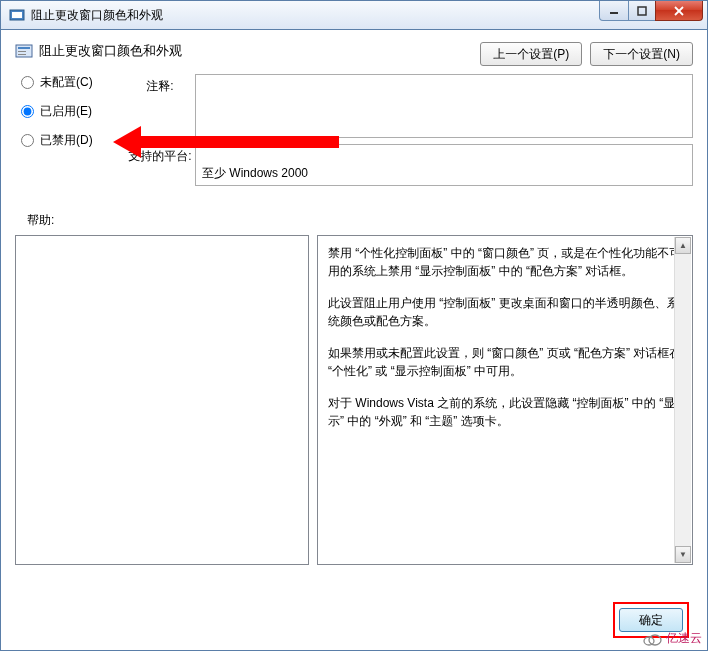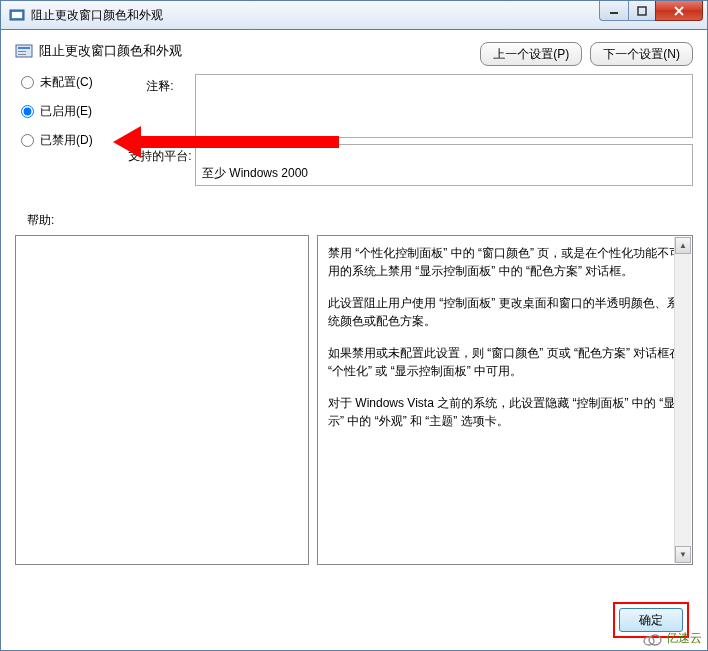--- a/index.html
+++ b/index.html
@@ -14,21 +14,21 @@
 .ctrl-btn.close { width: 48px; background: linear-gradient(#e67b6f, #d3452e 45%, #c5301a 46%, #d9593f); border-color: #8a2a18; border-bottom-right-radius: 4px; }
 .ctrl-btn.min { border-bottom-left-radius: 4px; }
 
 .window-body { border: 1px solid #5a7ea8; border-top: none; height: 621px; background: #fff; padding: 12px 14px 10px 14px; position: relative; }
 
 .header-row { display: flex; align-items: flex-start; }
 .header-left { display: flex; align-items: center; }
 .header-icon { width: 18px; height: 18px; margin-right: 6px; }
 .header-title { font-size: 13px; color: #000; }
 .header-btns { margin-left: auto; display: flex; gap: 8px; }
-.hbtn { min-width: 100px; height: 24px; border: 1px solid #8a8a8a; border-radius: 8px; background: linear-gradient(#fdfdfd, #e9e9e9); font-size: 12px; cursor: pointer; padding: 0 12px; }
+.hbtn { min-width: 100px; height: 24px; border: 1px solid #8a8a8a; border-radius: 3px; background: linear-gradient(#fdfdfd, #e9e9e9); font-size: 12px; cursor: pointer; padding: 0 12px; }
 
 .config-row { display: flex; margin-top: 8px; }
 .radios { width: 110px; padding-left: 6px; }
 .radio-item { display: flex; align-items: center; margin-bottom: 12px; cursor: pointer; }
 .radio-item input { margin-right: 6px; }
 
 .config-right { flex: 1; display: flex; flex-direction: column; }
 .cfg-line { display: flex; align-items: flex-start; margin-bottom: 6px; }
 .cfg-lab { width: 70px; padding-top: 4px; text-align: center; }
 .comment-box { flex: 1; height: 64px; border: 1px solid #adadad; background: #fff; resize: none; font-family: inherit; font-size: 12px; padding: 2px 4px; }
@@ -50,21 +50,21 @@
 .help-text p { margin-bottom: 14px; line-height: 1.5; font-size: 12px; }
 .scrollbar { position: absolute; right: 1px; top: 1px; bottom: 1px; width: 17px; background: #f0f0f0; border-left: 1px solid #ddd; }
 .sb-btn { height: 17px; background: linear-gradient(#f6f6f6, #dcdcdc); border: 1px solid #b0b0b0; display: flex; align-items: center; justify-content: center; font-size: 8px; color: #555; }
 .sb-track { position: absolute; top: 17px; bottom: 17px; left: 0; right: 0; }
 
 .footer { position: absolute; bottom: 12px; right: 18px; display: flex; gap: 10px; align-items: center; }
 .fbtn { width: 64px; height: 24px; border: 1px solid #8a8a8a; border-radius: 3px; background: linear-gradient(#fdfdfd, #e9e9e9); font-size: 12px; cursor: pointer; }
 .ok-wrap { border: 2px solid #ff0000; padding: 4px; }
 .fbtn.ok { border: 1px solid #3c7fb1; background: linear-gradient(#eaf6fd, #c4e5f6); }
 
-.watermark { position: absolute; right: 6px; bottom: 4px; font-size: 12px; color: #4d7c0f; display: flex; align-items: center; gap: 4px; }
+.watermark { position: absolute; right: 6px; bottom: 4px; font-size: 12px; color: #be185d; display: flex; align-items: center; gap: 4px; }
 .wm-icon { width: 20px; height: 14px; }
 </style>
 </head>
 <body>
 
 <div class="titlebar">
   <span class="titlebar-icon">
     <svg width="16" height="16" viewBox="0 0 16 16">
         <rect x="1" y="3" width="14" height="10" fill="#4a84c4" stroke="#2a5a8a"></rect>
         <rect x="3" y="5" width="10" height="6" fill="#fff"></rect>

